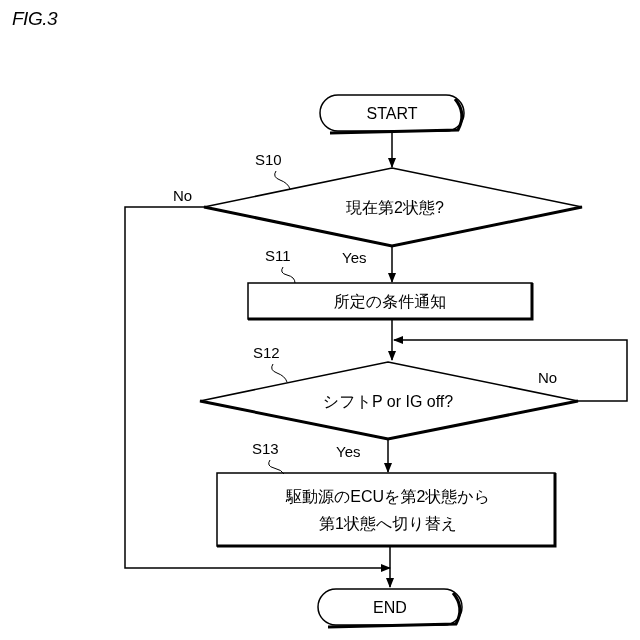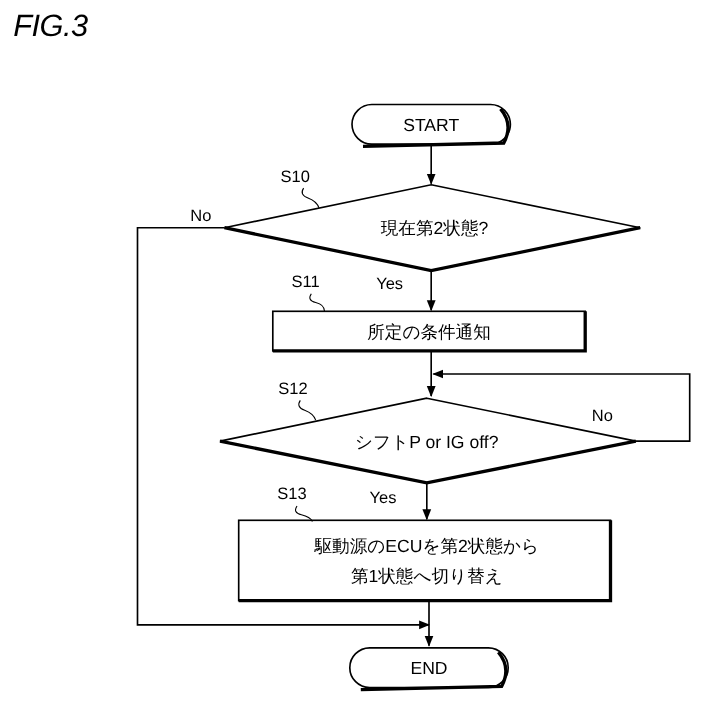--- a/index.html
+++ b/index.html
@@ -1,18 +1,18 @@
 <!DOCTYPE html>
 <html><head>
 <meta charset="utf-8">
 <style>
   html, body { margin: 0; padding: 0; background: #ffffff; }
   body { width: 640px; height: 640px; position: relative; overflow: hidden;
          font-family: "Liberation Sans", "DejaVu Sans", sans-serif; color: #000; }
-  .fig-label { position: absolute; left: 12px; top: 8px; font-size: 28px; font-style: italic;
+  .fig-label { position: absolute; left: 12px; top: 8px; font-size: 19px; font-style: italic;
                font-family: "Liberation Sans", sans-serif; letter-spacing: -0.5px; }
   svg.flow { position: absolute; left: 0; top: 0; }
   svg text { font-family: "Liberation Sans", "DejaVu Sans", sans-serif; fill: #000; }
   .step-label { font-size: 15px; }
   .branch-label { font-size: 15px; }
   .node-text { font-size: 16px; }
 </style>
 </head>
 <body>
 

